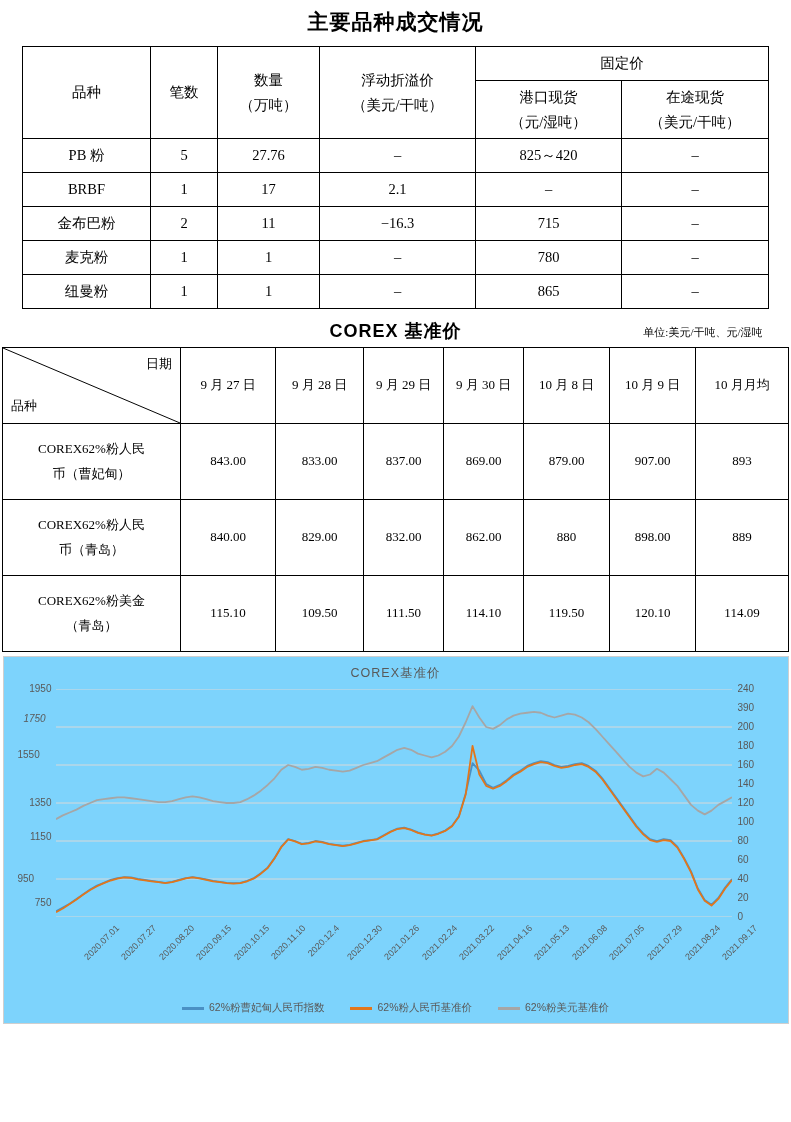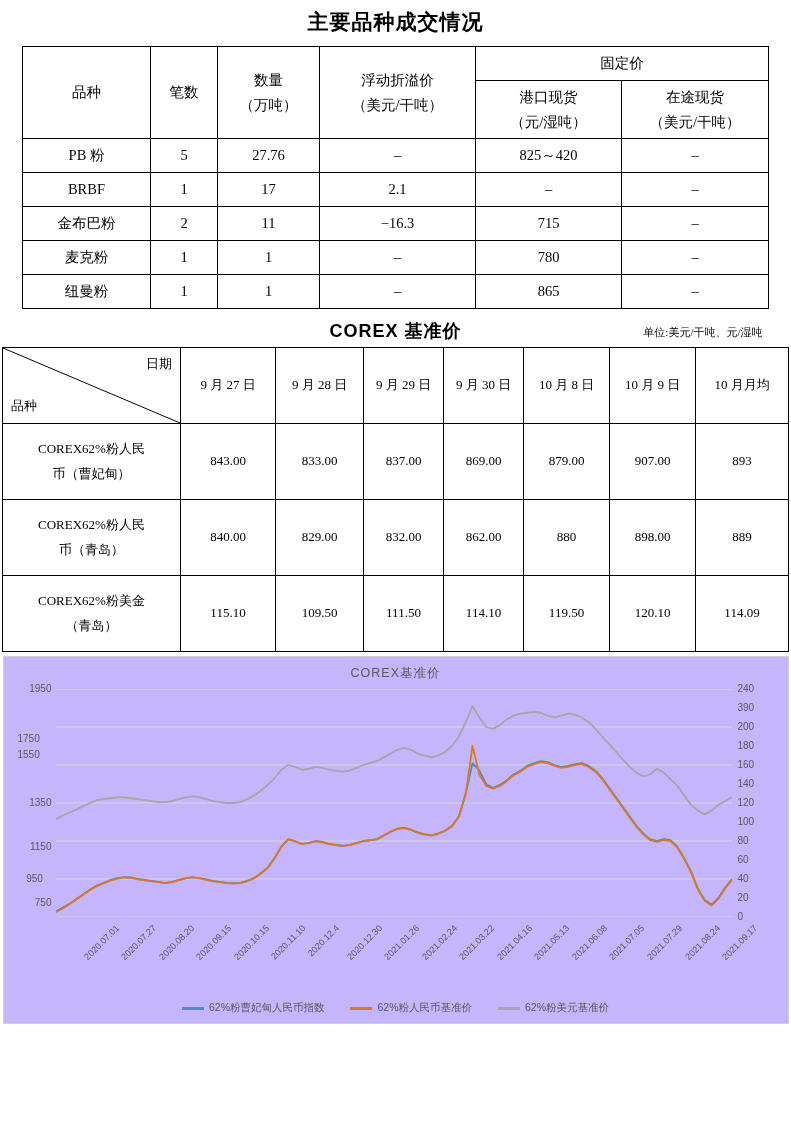--- a/index.html
+++ b/index.html
@@ -90,21 +90,21 @@
   #t2 .rowname { font-size: 13px; height: 76px; line-height: 1.9; }
   #t2 .val { font-size: 13px; }
 
   
   .chart-wrap {
     width: 786px;
     margin: 4px auto 0 auto;
     border: 1px solid #cfcfcf;
     height: 368px;
     position: relative;
-    background: #c4b5fd;
+    background: #7dd3fc;
     font-family: "Liberation Sans", "DejaVu Sans", sans-serif;
   }
   .chart-title {
     text-align: center;
     font-size: 12.5px;
     color: #595959;
     padding-top: 8px;
     letter-spacing: 1px;
   }
   .plot {
@@ -350,25 +350,25 @@
         <div class="item">
           <span class="swatch" style="background: rgb(226, 118, 27);"></span>
           <span>62%粉人民币基准价</span>
         </div>
         <div class="item">
           <span class="swatch" style="background: rgb(166, 166, 166);"></span>
           <span>62%粉美元基准价</span>
         </div>
       </div>
   <div class="axis-label" style="left: 14px; top: 240px; width: 34px; text-align: right;">750</div>
-      <div class="axis-label" style="left: 14px; top: 216px; width: 34px; text-align: center;">950</div>
-      <div class="axis-label" style="left: 14px; top: 184px; width: 34px; text-align: right;">1150</div>
+      <div class="axis-label" style="left: 14px; top: 216px; width: 34px; text-align: left;">950</div>
+      <div class="axis-label" style="left: 14px; top: 174px; width: 34px; text-align: right;">1150</div>
       <div class="axis-label" style="left: 14px; top: 140px; width: 34px; text-align: right;">1350</div>
       <div class="axis-label" style="left: 14px; top: 92px; width: 34px; text-align: left;">1550</div>
-      <div class="axis-label" style="left: 14px; top: 76px; width: 34px; text-align: left;">1750</div>
+      <div class="axis-label" style="left: 14px; top: 56px; width: 34px; text-align: center; font-style: italic;">1750</div>
       <div class="axis-label" style="left: 14px; top: 26px; width: 34px; text-align: right;">1950</div>
       <div class="axis-label" style="left: 734px; top: 254px; width: 30px; text-align: left;">0</div>
       <div class="axis-label" style="left: 734px; top: 235px; width: 30px; text-align: left;">20</div>
       <div class="axis-label" style="left: 734px; top: 216px; width: 30px; text-align: left;">40</div>
       <div class="axis-label" style="left: 734px; top: 197px; width: 30px; text-align: left;">60</div>
       <div class="axis-label" style="left: 734px; top: 178px; width: 30px; text-align: left;">80</div>
       <div class="axis-label" style="left: 734px; top: 159px; width: 30px; text-align: left;">100</div>
       <div class="axis-label" style="left: 734px; top: 140px; width: 30px; text-align: left;">120</div>
       <div class="axis-label" style="left: 734px; top: 121px; width: 30px; text-align: left;">140</div>
       <div class="axis-label" style="left: 734px; top: 102px; width: 30px; text-align: left;">160</div>

